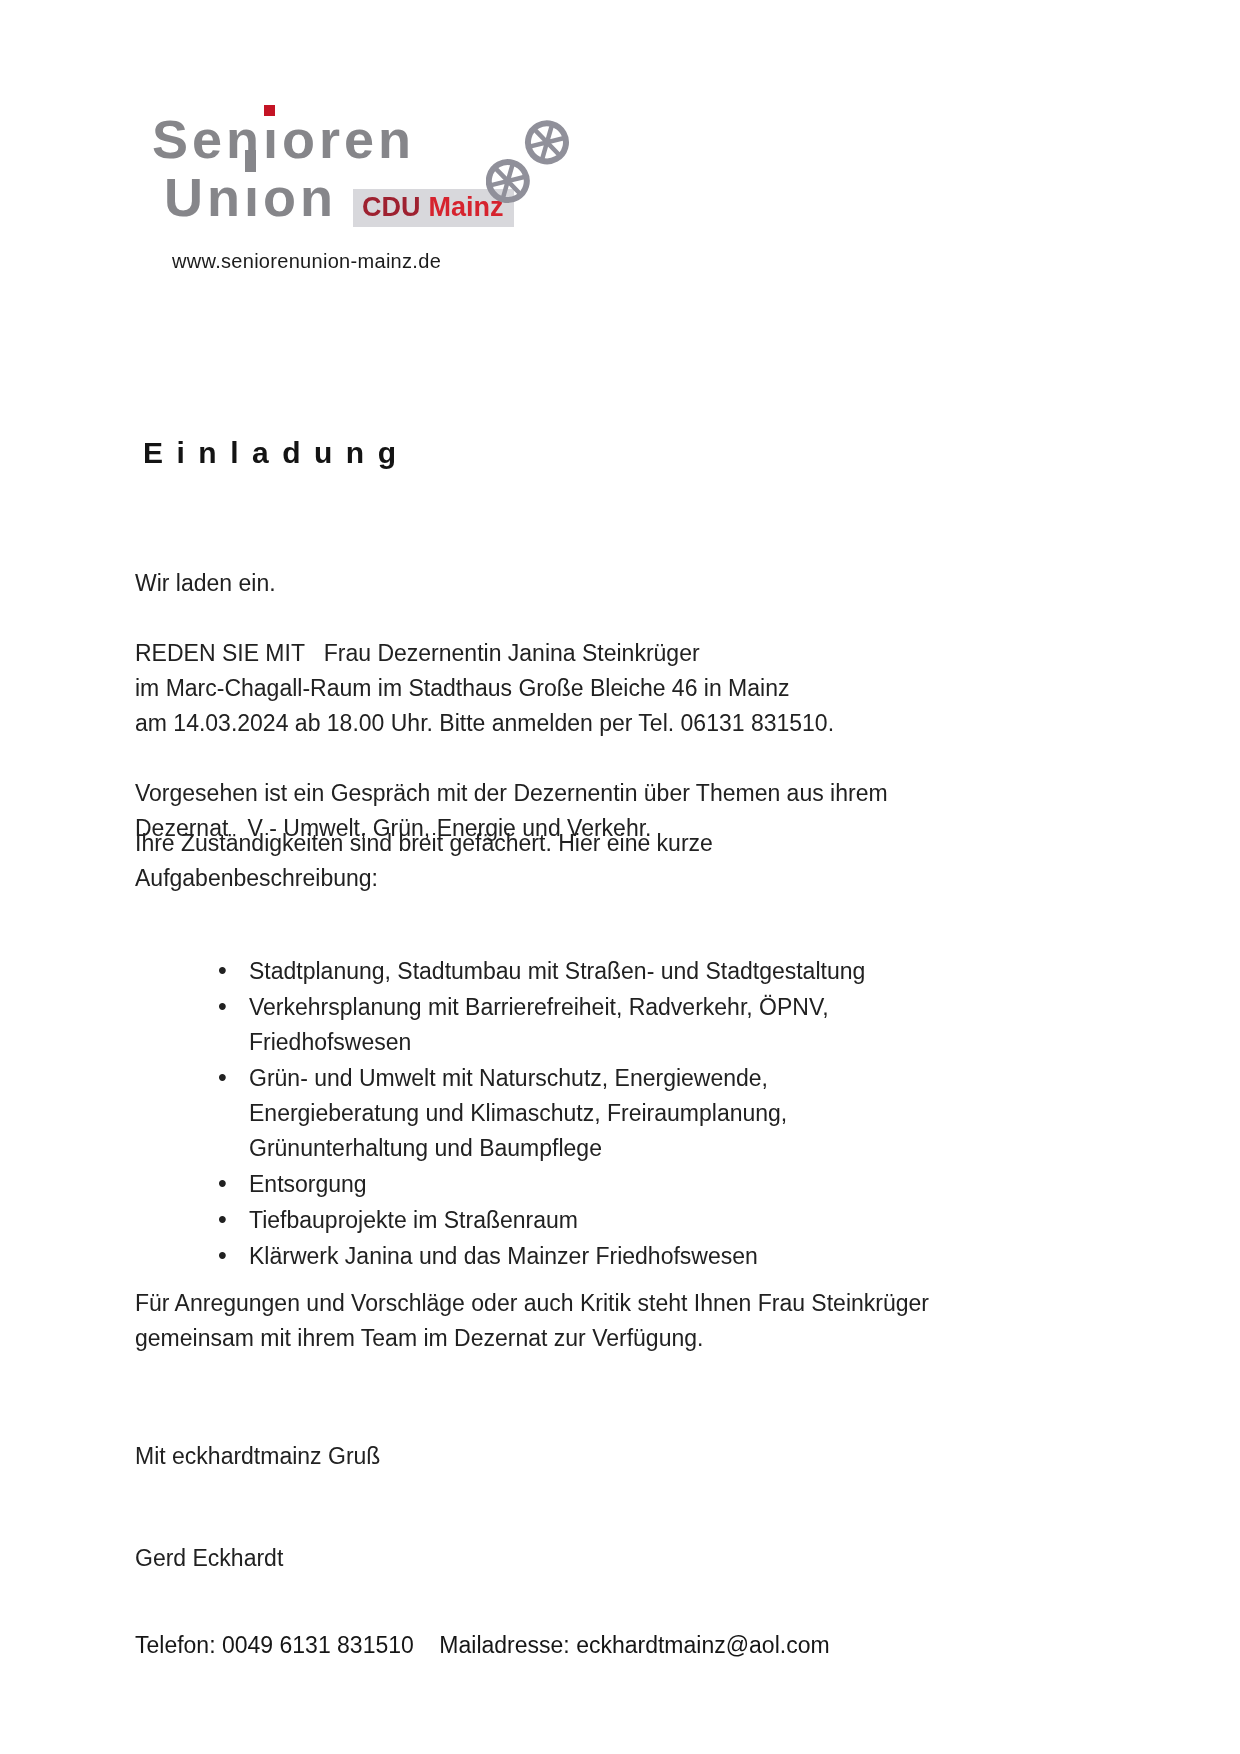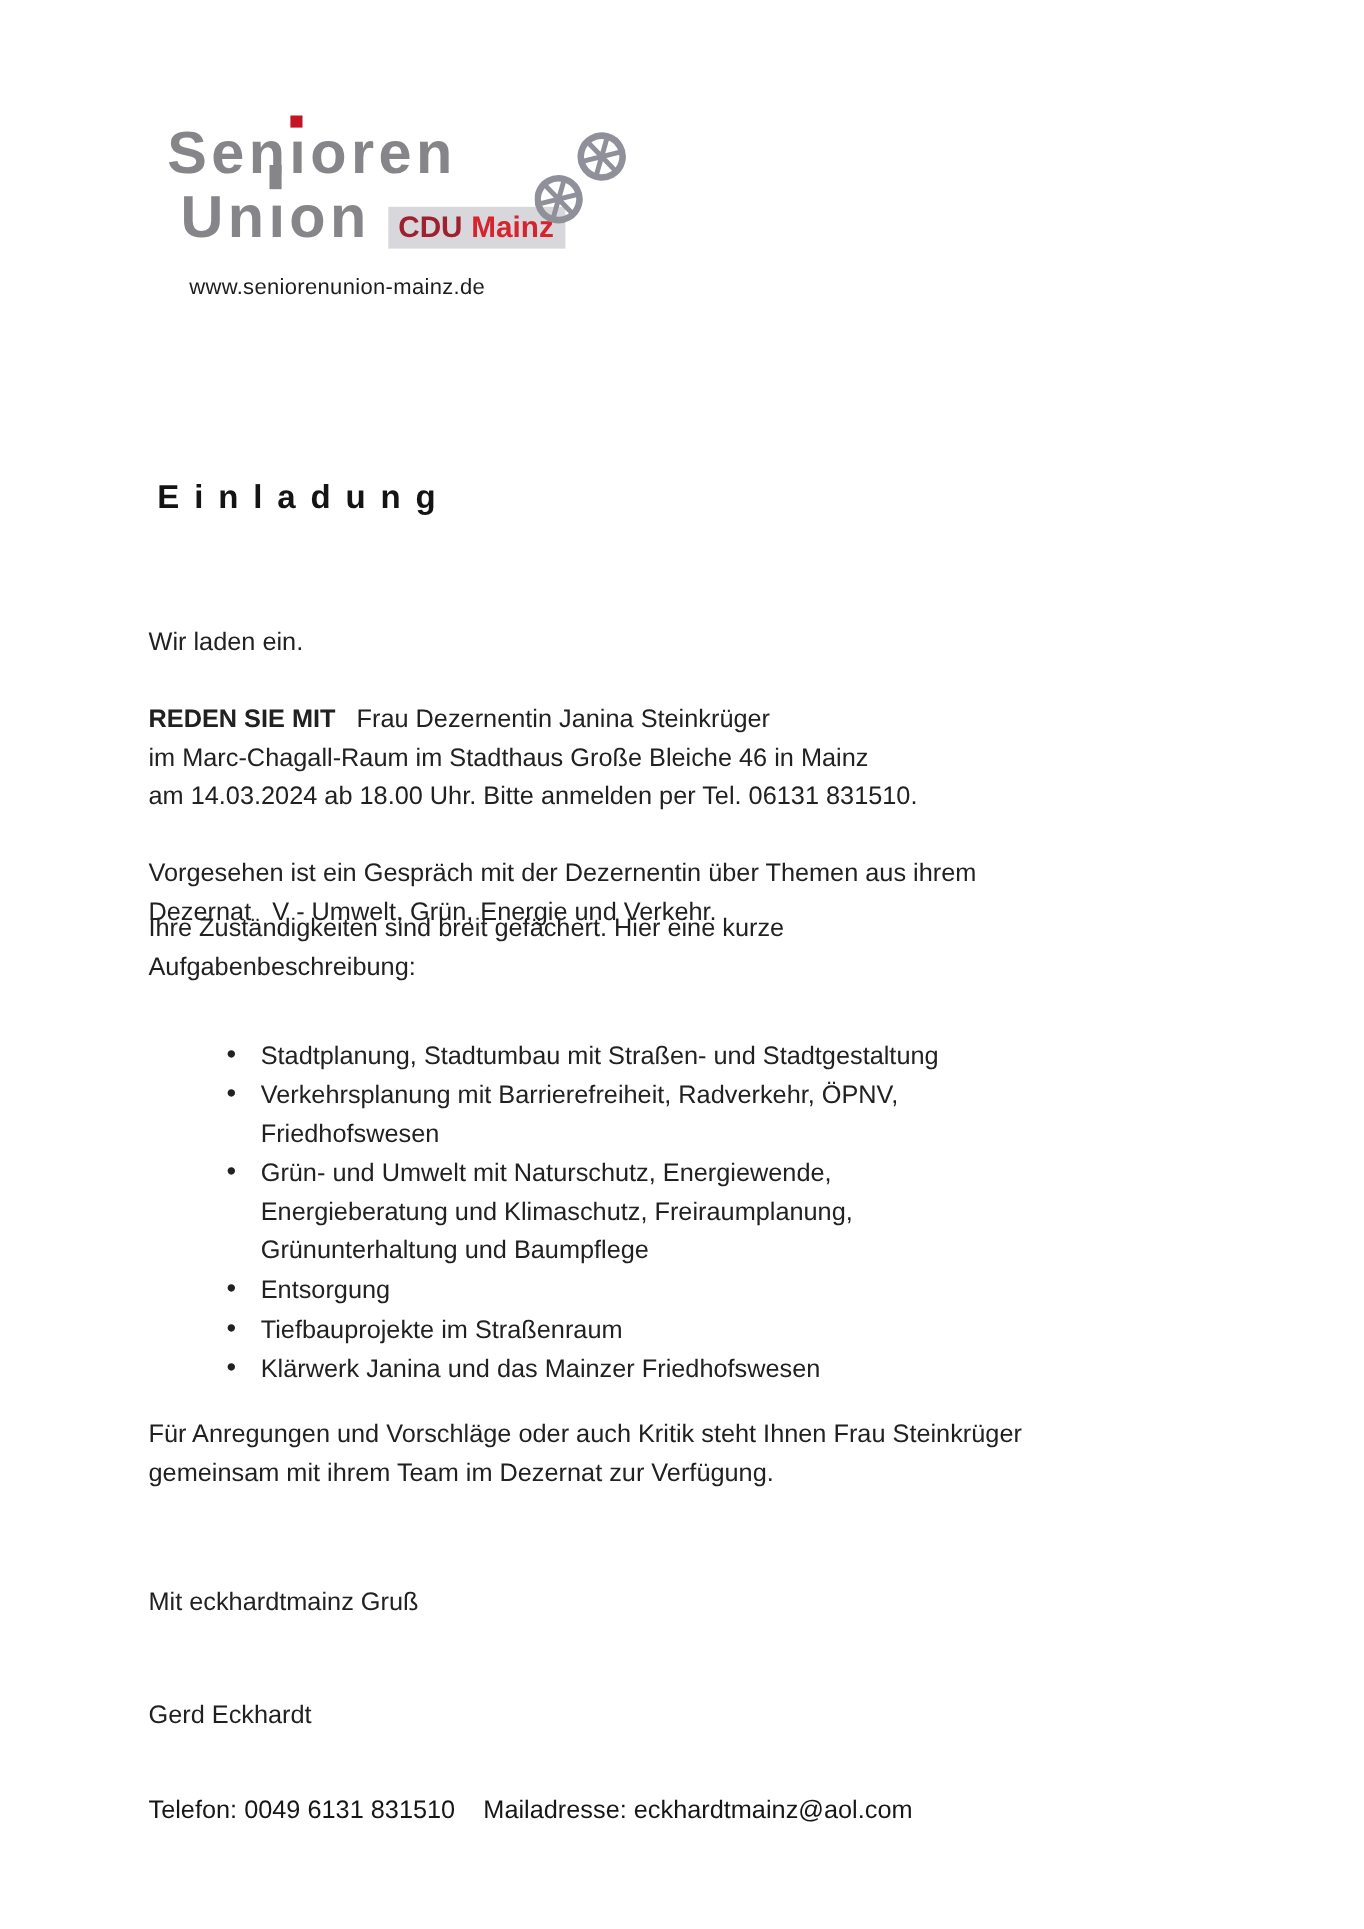--- a/index.html
+++ b/index.html
@@ -68,25 +68,25 @@
     position:absolute; left:135px;
     font-size:23px; line-height:35px; color:#212121;
     white-space:pre-wrap;
   }
   .p-intro    { top:566px; }
   .p-invite   { top:636px; }
   .p-topic    { top:776px; }
   .p-duties   { top:826px; }
   .p-feedback { top:1286px; }
   .p-closing  { top:1371px; line-height:34px; }
-  .emph { font-weight:bold; }
+  .emph { font-weight:normal; }
 
   .duty-list {
     position:absolute; left:135px; top:938px;
-    margin:4px; padding:0 0 0 98px;
+    margin:16px; padding:0 0 0 98px;
     list-style:none;
     font-size:23px; line-height:35px; color:#212121;
   }
   .duty-list li { position:relative; margin:0 0 1px 0; white-space:pre-wrap; }
   .duty-list li::before {
     content:"\2022";
     position:absolute; left:-31px; top:-1px;
     font-size:25px; color:#212121;
   }
 

